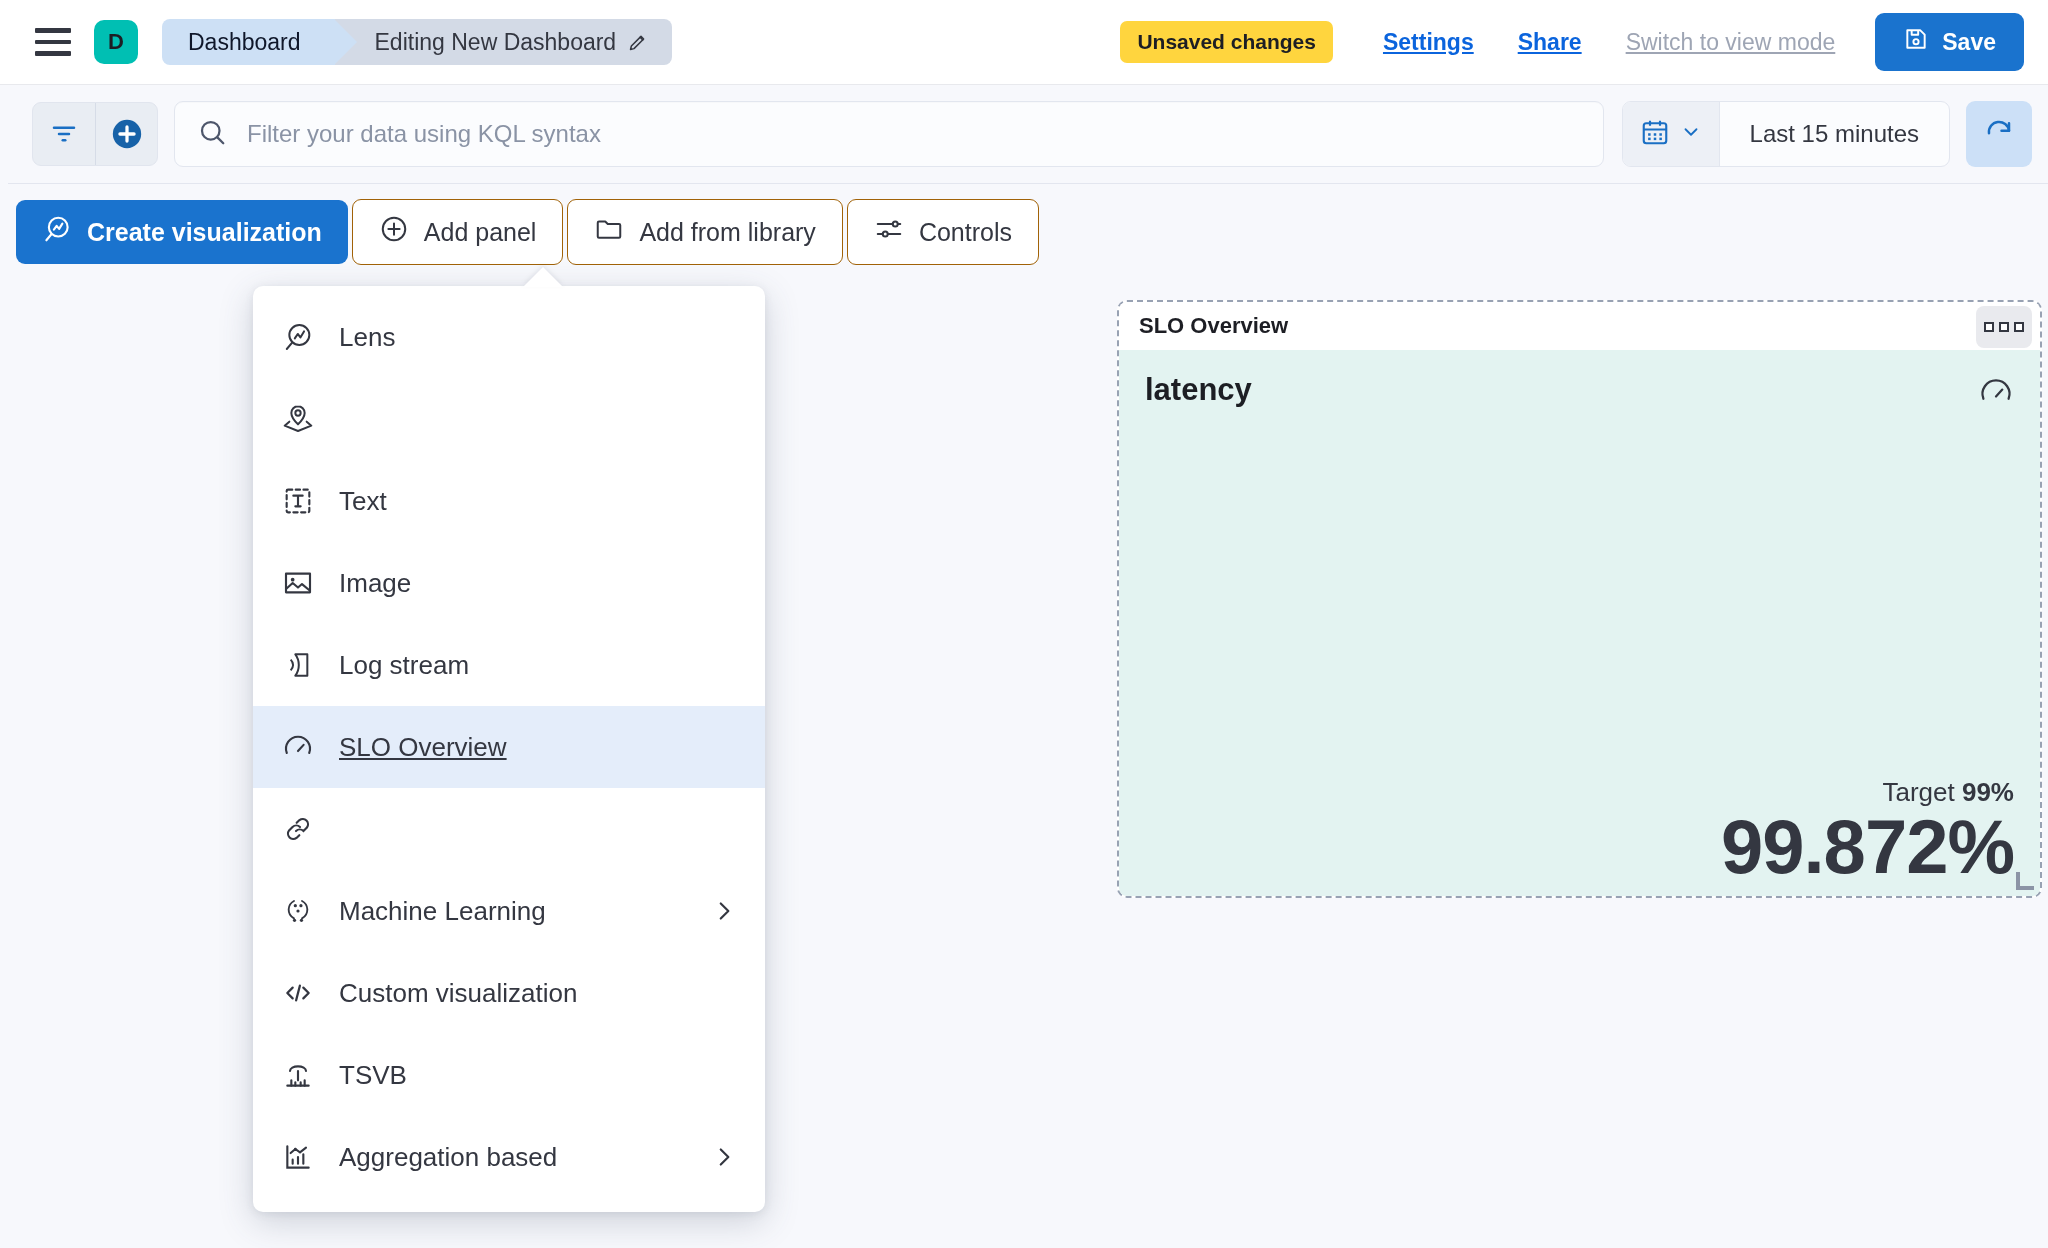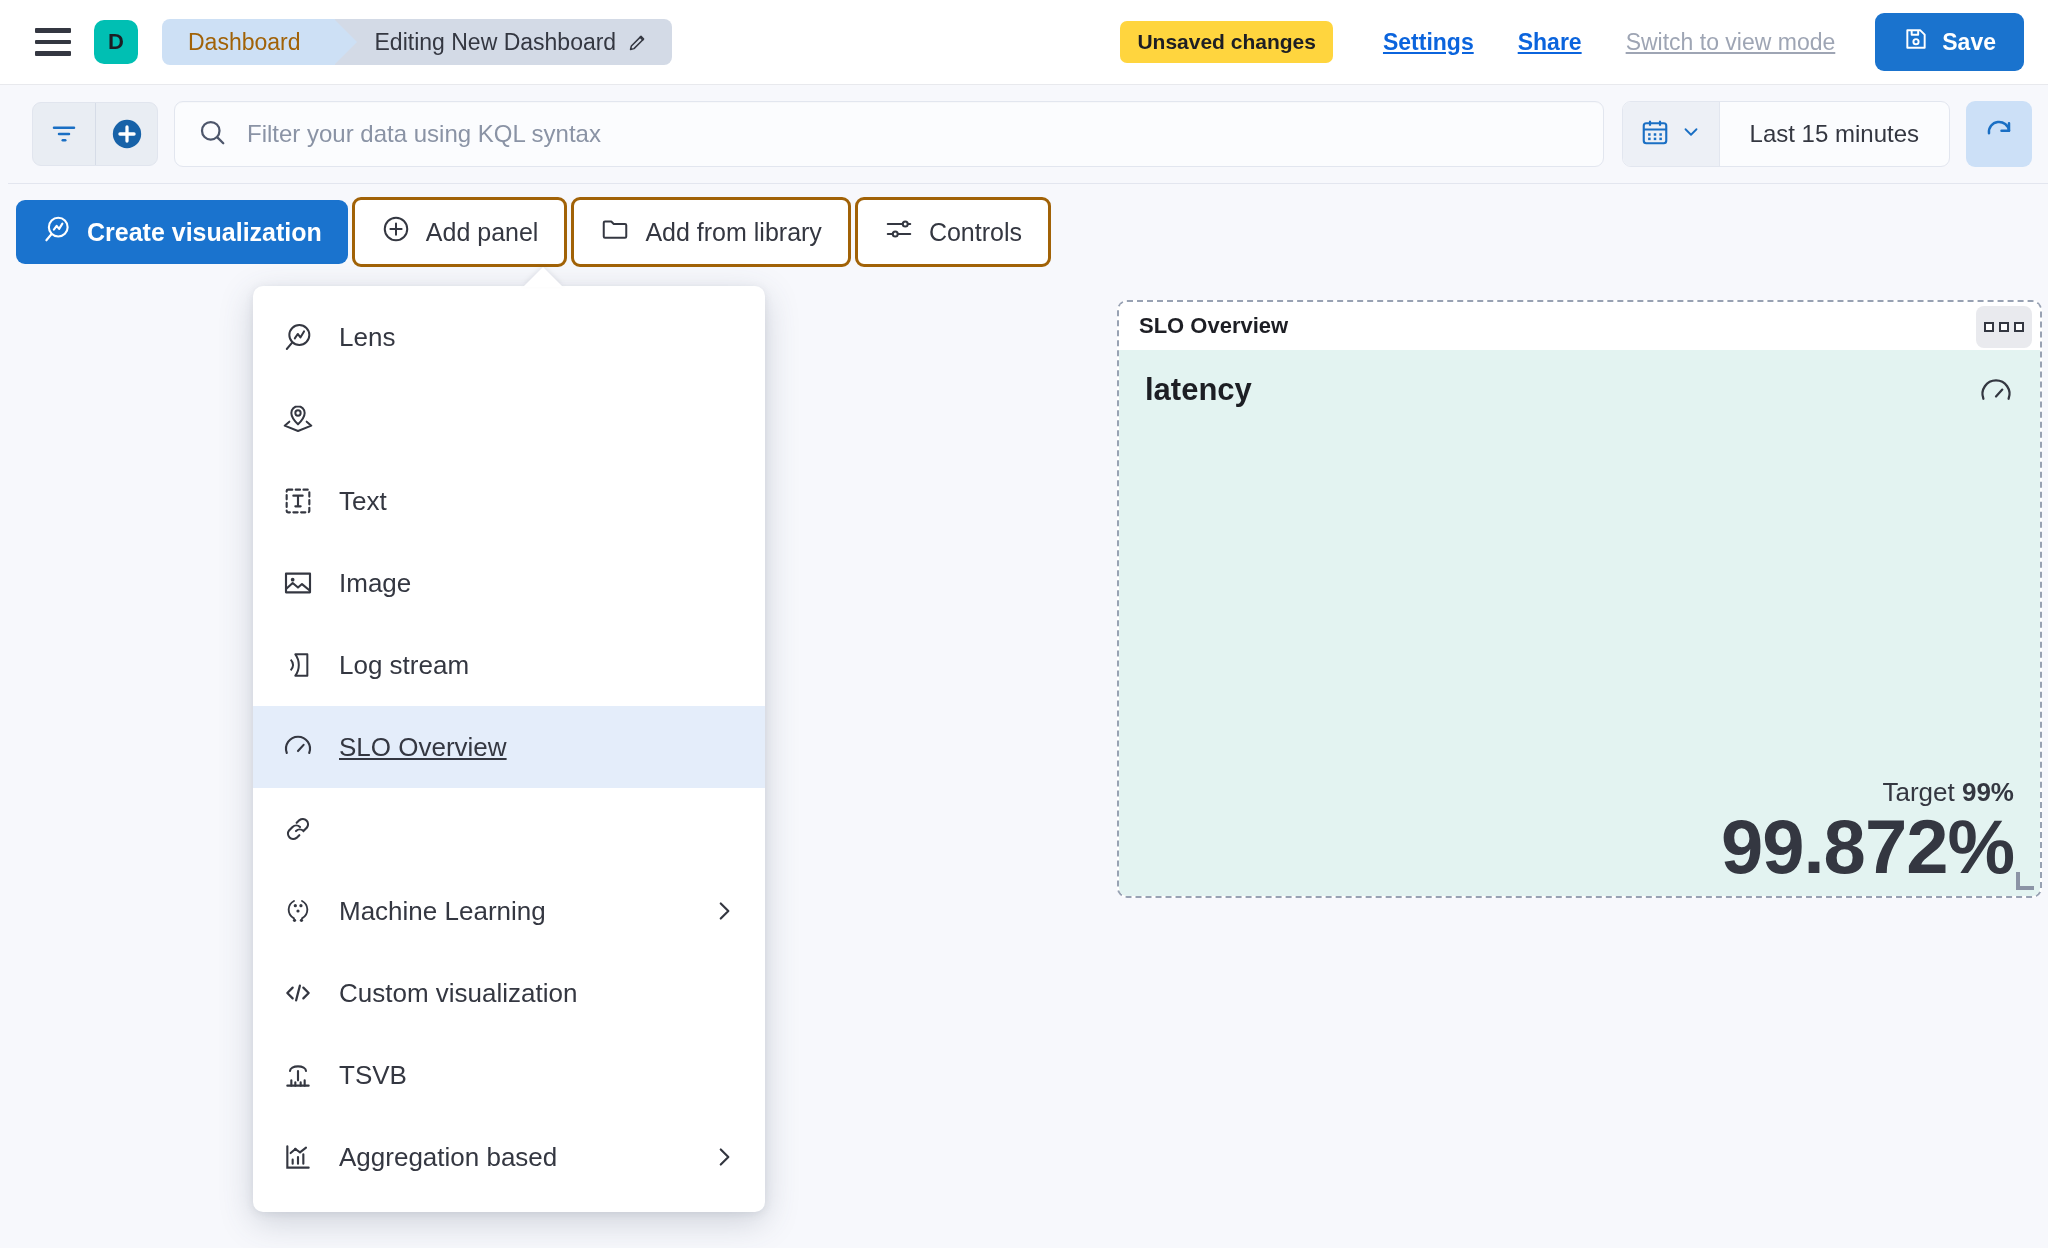--- a/index.html
+++ b/index.html
@@ -36,21 +36,21 @@
     display: flex; align-items: center; justify-content: center;
     cursor: pointer; letter-spacing: 0;
   }
 
   .breadcrumbs { margin-left: 24px; display: flex; align-items: stretch; height: 46px; }
   .crumb {
     display: flex; align-items: center; position: relative;
     padding: 0 34px 0 22px; font-size: 23px; white-space: nowrap;
   }
   .crumb.first {
-    background: #CDE0F5; color: #a16207; font-weight: 400;
+    background: #CDE0F5; color: #0f172a; font-weight: 400;
     border-radius: 8px 0 0 8px; padding-left: 26px;
   }
   .crumb.first::after {
     content:""; position:absolute; right:-22px; top:0;
     width:0; height:0; border-style: solid;
     border-width: 23px 0 23px 23px;
     border-color: transparent transparent transparent #CDE0F5;
     z-index: 2;
   }
   .crumb.second {
@@ -140,21 +140,21 @@
   }
   .btn-primary {
     display:flex; align-items:center; gap: 15px;
     background: #1A73CE; color:#fff; border:none;
     font-size: 25px; font-weight:700; font-family: inherit;
     padding: 14px 26px; border-radius: 9px; cursor:pointer;
   }
   .btn-ghost {
     display:flex; align-items:center; gap: 15px;
     background: #FFFFFF; color:#343741;
-    border: 3px solid #a16207;
+    border: 1px solid #a16207;
     font-size: 25px; font-weight:400; font-family: inherit;
     padding: 14px 26px; border-radius: 9px; cursor:pointer;
     position: relative;
   }
 
   
   .menu-arrow {
     position: absolute; left: 523px; top: 267px;
     width: 0; height: 0;
     border-left: 20px solid transparent;

